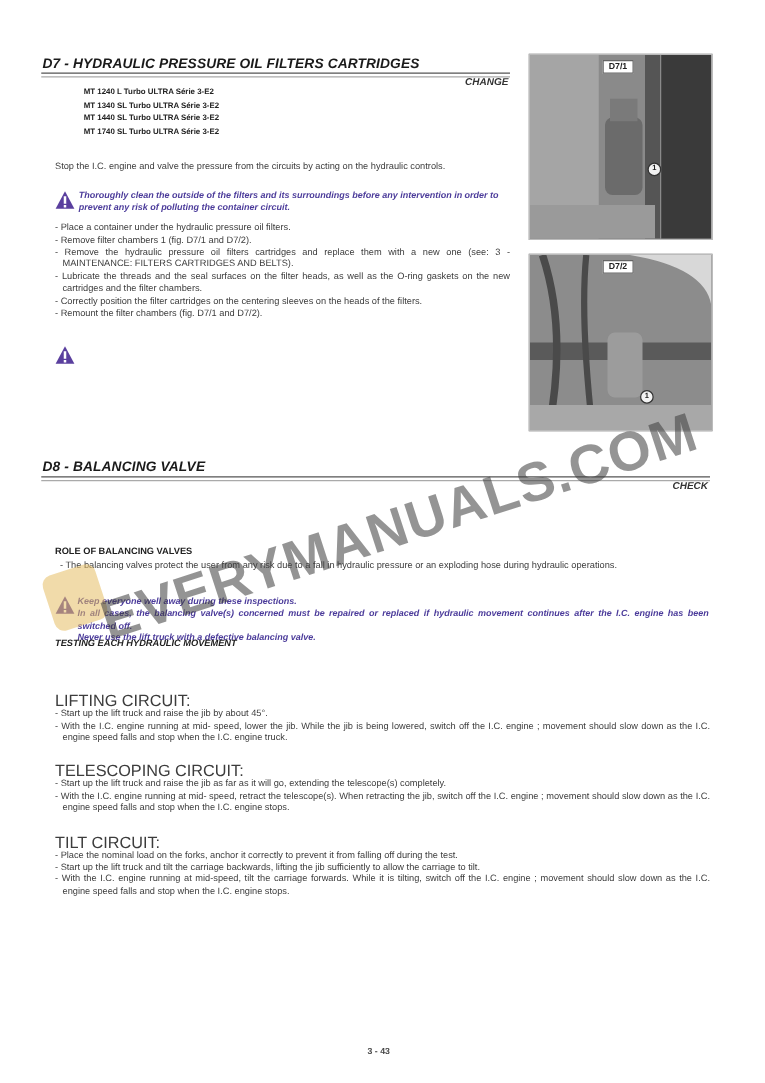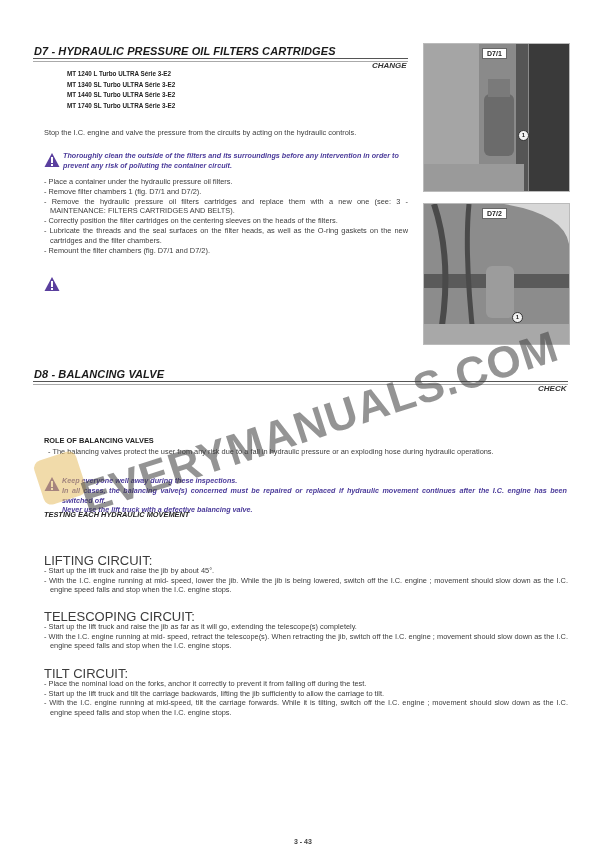--- a/index.html
+++ b/index.html
@@ -52,22 +52,22 @@
     <polygon points="8,1 15.5,15 0.5,15" fill="#5a3f9e"></polygon>
     <rect x="7" y="5" width="2" height="6" fill="#fff"></rect>
     <rect x="7" y="12" width="2" height="2" fill="#fff"></rect>
   </svg>
   <div class="warn" style="left:63px;top:151px;width:345px;">Thoroughly clean the outside of the filters and its surroundings before any intervention in order to prevent any risk of polluting the container circuit.</div>
 
   <div class="txt" style="left:44px;top:177px;width:364px;">
     <p class="bullet">- Place a container under the hydraulic pressure oil filters.</p>
     <p class="bullet">- Remove filter chambers 1 (fig. D7/1 and D7/2).</p>
     <p class="bullet">- Remove the hydraulic pressure oil filters cartridges and replace them with a new one (see: 3 - MAINTENANCE: FILTERS CARTRIDGES AND BELTS).</p>
+    <p class="bullet">- Lubricate the threads and the seal surfaces on the filter heads, as well as the O-ring gaskets on the new cartridges and the filter chambers.</p>
     <p class="bullet">- Correctly position the filter cartridges on the centering sleeves on the heads of the filters.</p>
-    <p class="bullet">- Lubricate the threads and the seal surfaces on the filter heads, as well as the O-ring gaskets on the new cartridges and the filter chambers.</p>
     <p class="bullet">- Remount the filter chambers (fig. D7/1 and D7/2).</p>
   </div>
 
   <svg class="warn-icon" style="left:44px;top:276px;" width="16" height="16" viewBox="0 0 16 16">
     <polygon points="8,1 15.5,15 0.5,15" fill="#5a3f9e"></polygon>
     <rect x="7" y="5" width="2" height="6" fill="#fff"></rect>
     <rect x="7" y="12" width="2" height="2" fill="#fff"></rect>
   </svg>
 
   <div class="fig" style="left:423px;top:43px;width:145px;height:147px;">
@@ -118,21 +118,21 @@
     <div>Keep everyone well away during these inspections.</div>
     <div>In all cases, the balancing valve(s) concerned must be repaired or replaced if hydraulic movement continues after the I.C. engine has been switched off.</div>
     <div>Never use the lift truck with a defective balancing valve.</div>
   </div>
 
   <div class="sub" style="left:44px;top:510px;font-style:italic;">TESTING EACH HYDRAULIC MOVEMENT</div>
 
   <div class="txt" style="left:44px;top:556px;width:524px;">
     <p class="circ">LIFTING CIRCUIT:</p>
     <p class="bullet">- Start up the lift truck and raise the jib by about 45°.</p>
-    <p class="bullet">- With the I.C. engine running at mid- speed, lower the jib. While the jib is being lowered, switch off the I.C. engine ; movement should slow down as the I.C. engine speed falls and stop when the I.C. engine stops.</p>
+    <p class="bullet">- With the I.C. engine running at mid- speed, lower the jib. While the jib is being lowered, switch off the I.C. engine ; movement should slow down as the I.C. engine speed falls and stop when the I.C. engine truck.</p>
   </div>
 
   <div class="txt" style="left:44px;top:612px;width:524px;">
     <p class="circ">TELESCOPING CIRCUIT:</p>
     <p class="bullet">- Start up the lift truck and raise the jib as far as it will go, extending the telescope(s) completely.</p>
     <p class="bullet">- With the I.C. engine running at mid- speed, retract the telescope(s). When retracting the jib, switch off the I.C. engine ; movement should slow down as the I.C. engine speed falls and stop when the I.C. engine stops.</p>
   </div>
 
   <div class="txt" style="left:44px;top:669px;width:524px;">
     <p class="circ">TILT CIRCUIT:</p>

